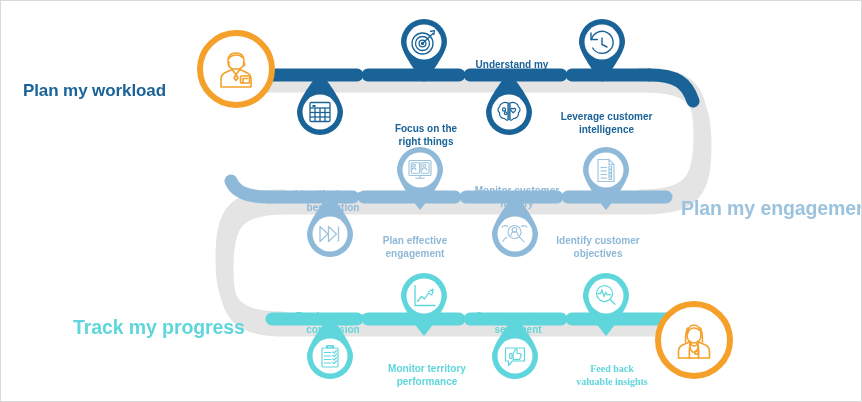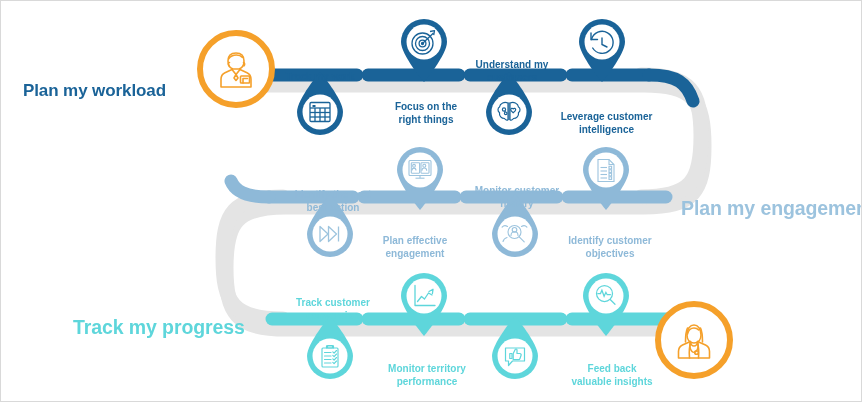--- a/index.html
+++ b/index.html
@@ -184,21 +184,21 @@
       <g fill="none" stroke="#1A6398" stroke-width="1.3">
         <circle cx="25.5" cy="26.5" r="10.5"></circle>
         <circle cx="25.5" cy="26.5" r="7"></circle>
         <circle cx="25.5" cy="26.5" r="3.4"></circle>
         <circle cx="25.5" cy="26.5" r="1" fill="#1A6398"></circle>
         <line x1="25.5" y1="26.5" x2="36.5" y2="16"></line>
         <path d="M33 14.5l4.5-.8-.8 4.5" stroke-linejoin="round"></path>
       </g>
     </svg>
   </div>
-  <div class="caption dark" style="left:370px; top:76px; width:110px;">Focus on the
+  <div class="caption dark" style="left:370px; top:98px; width:110px;">Focus on the
 right things</div>
 
   <div class="pin" style="left:481px; top:70px; transform:rotate(180deg);">
     <svg viewBox="0 0 54 66">
         <path d="M27 65 C27 65 50 38 50 25 A23 23 0 1 0 4 25 C4 38 27 65 27 65 Z" fill="#1A6398"></path>
         <circle cx="27" cy="25" r="17.5" fill="#ffffff"></circle>
       </svg>
   </div>
   <div class="pin" style="left:481px; top:70px; position:absolute; pointer-events:none;">
     <svg viewBox="0 0 54 66" style="position:absolute;left:0;top:0;">
@@ -302,21 +302,21 @@
         <line x1="21.5" y1="26" x2="28" y2="26"></line>
         <line x1="21.5" y1="29.5" x2="28" y2="29.5"></line>
         <line x1="21.5" y1="33" x2="28" y2="33"></line>
         <rect x="30" y="21.3" width="2.6" height="2.6"></rect>
         <rect x="30" y="24.8" width="2.6" height="2.6"></rect>
         <rect x="30" y="28.3" width="2.6" height="2.6"></rect>
         <rect x="30" y="31.8" width="2.6" height="2.6"></rect>
       </g>
     </svg>
   </div>
-  <div class="caption mid" style="left:552px; top:210px; width:114px;">Identify customer
+  <div class="caption mid" style="left:540px; top:210px; width:114px;">Identify customer
 objectives</div>
 
   <div class="pin" style="left:302px; top:314px; transform:rotate(180deg);">
     <svg viewBox="0 0 54 66">
         <path d="M27 65 C27 65 50 38 50 25 A23 23 0 1 0 4 25 C4 38 27 65 27 65 Z" fill="#5ED6DB"></path>
         <circle cx="27" cy="25" r="17.5" fill="#ffffff"></circle>
       </svg>
   </div>
   <div class="pin" style="left:302px; top:314px; position:absolute; pointer-events:none;">
     <svg viewBox="0 0 54 66" style="position:absolute;left:0;top:0;">
@@ -328,21 +328,21 @@
         <line x1="-5.5" y1="0" x2="1" y2="0"></line>
         <line x1="-5.5" y1="3.5" x2="1" y2="3.5"></line>
         <line x1="-5.5" y1="7" x2="1" y2="7"></line>
         <path d="M2.8 -4.2l1.3 1.3 2.4-2.6"></path>
         <path d="M2.8 -0.7l1.3 1.3 2.4-2.6"></path>
         <path d="M2.8 2.8l1.3 1.3 2.4-2.6"></path>
         <path d="M2.8 6.3l1.3 1.3 2.4-2.6"></path>
       </g>
     </svg>
   </div>
-  <div class="caption teal" style="left:276px; top:272px; width:112px;">Track customer
+  <div class="caption teal" style="left:276px; top:286px; width:112px;">Track customer
 conversion</div>
 
   <div class="pin" style="left:396px; top:270px;">
     <svg viewBox="0 0 54 66">
         <path d="M27 65 C27 65 50 38 50 25 A23 23 0 1 0 4 25 C4 38 27 65 27 65 Z" fill="#5ED6DB"></path>
         <circle cx="27" cy="25" r="17.5" fill="#ffffff"></circle>
       <g fill="none" stroke="#5ED6DB" stroke-width="1.3" stroke-linecap="round" stroke-linejoin="round">
         <path d="M18 14.5v20h20"></path>
         <path d="M20.5 30.5l4-5 3 2.5 4-6 3.5 2"></path>
         <path d="M32 20.5l4-2.2-.6 4.4"></path>
@@ -360,28 +360,30 @@
   </div>
   <div class="pin" style="left:487px; top:314px; position:absolute; pointer-events:none;">
     <svg viewBox="0 0 54 66" style="position:absolute;left:0;top:0;">
       <g transform="translate(27,41)" fill="none" stroke="#5ED6DB" stroke-width="1.2" stroke-linejoin="round">
         <path d="M-9.5 -8h19v13h-12l-4 4.5V5h-3z"></path>
         <path d="M-3 -2.5v5h-2.2v-5z"></path>
         <path d="M-1.8 -2.5l2-4c.4-.8 1.8-.6 1.8.5v3.5h2.8c1 0 1.6.9 1.3 1.8l-1.2 3.4c-.2.6-.8 1-1.5 1h-5.2z"></path>
       </g>
     </svg>
   </div>
+  <div class="caption teal" style="left:460px; top:286px; width:114px;">Capture customer
+sentiment</div>
 
   <div class="pin" style="left:578px; top:270px;">
     <svg viewBox="0 0 54 66">
         <path d="M27 65 C27 65 50 38 50 25 A23 23 0 1 0 4 25 C4 38 27 65 27 65 Z" fill="#5ED6DB"></path>
         <circle cx="27" cy="25" r="17.5" fill="#ffffff"></circle>
       <g fill="none" stroke="#5ED6DB" stroke-width="1.25" stroke-linecap="round">
         <circle cx="25.5" cy="22.5" r="8"></circle>
         <path d="M18.8 22.5h2.7l1.4-3.2 2.2 6 1.8-4 1.3 2.4h3.2"></path>
         <line x1="31.2" y1="28.5" x2="36" y2="33.3"></line>
       </g>
     </svg>
   </div>
-  <div class="caption teal" style="left:552px; top:338px; width:118px;">Feed back
+  <div class="caption teal" style="left:552px; top:338px; width:118px;font-family:Liberation Serif, serif;">Feed back
 valuable insights</div>
 
 </div>
 
 </body></html>

